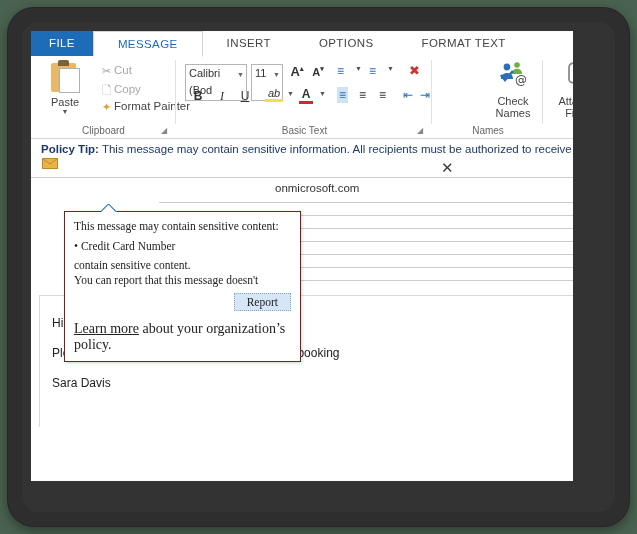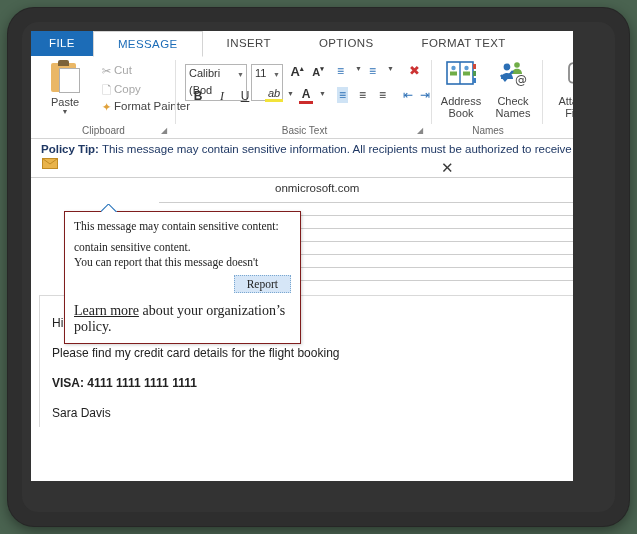--- a/index.html
+++ b/index.html
@@ -248,37 +248,20 @@
       <div class="btn" style="left:243px;top:32px;color:#2c6fb5;">
         <span>⇥</span>
       </div>
 
       <div class="group-label">Basic Text</div>
       <div class="dialog-launcher" style="right:6px;">◢</div>
       <div class="group-sep" style="right:0;"></div>
     </div>
 
     <div class="group" style="left:402px;width:110px;">
-      <div class="names-btn" style="left:4px;">
-        <svg width="34" height="28" viewBox="0 0 34 28">
-          <rect x="3" y="2" width="26" height="22" fill="#ffffff" stroke="#2c6fb5" stroke-width="1.6"></rect>
-          <line x1="16" y1="2" x2="16" y2="24" stroke="#2c6fb5" stroke-width="1.4"></line>
-          <circle cx="9.5" cy="8" r="2.2" fill="#5b9bd5"></circle>
-          <rect x="6" y="11.5" width="7" height="4" fill="#70ad47"></rect>
-          <circle cx="22.5" cy="8" r="2.2" fill="#5b9bd5"></circle>
-          <rect x="19" y="11.5" width="7" height="4" fill="#70ad47"></rect>
-          <rect x="29" y="4" width="3" height="5" fill="#d04a3a"></rect>
-          <rect x="29" y="11" width="3" height="5" fill="#4f9a4f"></rect>
-          <rect x="29" y="18" width="3" height="5" fill="#3c7fc4"></rect>
-        </svg>
-        <div class="names-txt">
-          <div>Address</div>
-          <div>Book</div>
-        </div>
-      </div>
 
       <div class="names-btn" style="left:56px;">
         <svg width="34" height="28" viewBox="0 0 34 28">
           <circle cx="11" cy="7" r="3.4" fill="#2c6fb5"></circle>
           <path d="M5 19 c0-4 3-6 6-6 s6 2 6 6z" fill="#2c6fb5"></path>
           <circle cx="21" cy="5" r="2.8" fill="#70ad47"></circle>
           <path d="M16 14 c0-3.4 2.4-5.2 5-5.2 s5 1.8 5 5.2z" fill="#70ad47"></path>
           <path d="M5 15 l4 5 l8-9" fill="none" stroke="#2c6fb5" stroke-width="2.6"></path>
           <text x="19" y="24" font-size="12" fill="#444" font-family="DejaVu Sans, sans-serif">@</text>
         </svg>
@@ -336,29 +319,29 @@
     <div class="subject-box" style="top:104px;">
       <span>Travel Booking</span>
     </div>
   </div>
 
   <div class="bodywrap">
     <div class="bodyarea">
       <div class="bodytext">
         <div>Hi Dan,</div>
         <div>Please find my credit card details for the flight booking</div>
-        <div class="cc">VISA: 4111 1111 1111 1111</div>
         <div>Sara Davis</div>
       </div>
     </div>
   </div>
 
   <div class="popup">
     <div class="popup-arrow"></div>
     <div class="pp-t">This message may contain sensitive content:</div>
+    <div class="pp-bullet">• Credit Card Number</div>
     <div class="pp-t" style="padding-top:6px;">
       <div>contain sensitive content.</div>
       <div>You can report that this message doesn't</div>
     </div>
     <div class="pp-report-row">
       <span class="pp-report">Report</span>
     </div>
     <div class="pp-foot">
       <span class="pp-link">Learn more</span><span> about your organization’s policy.</span>
     </div>

